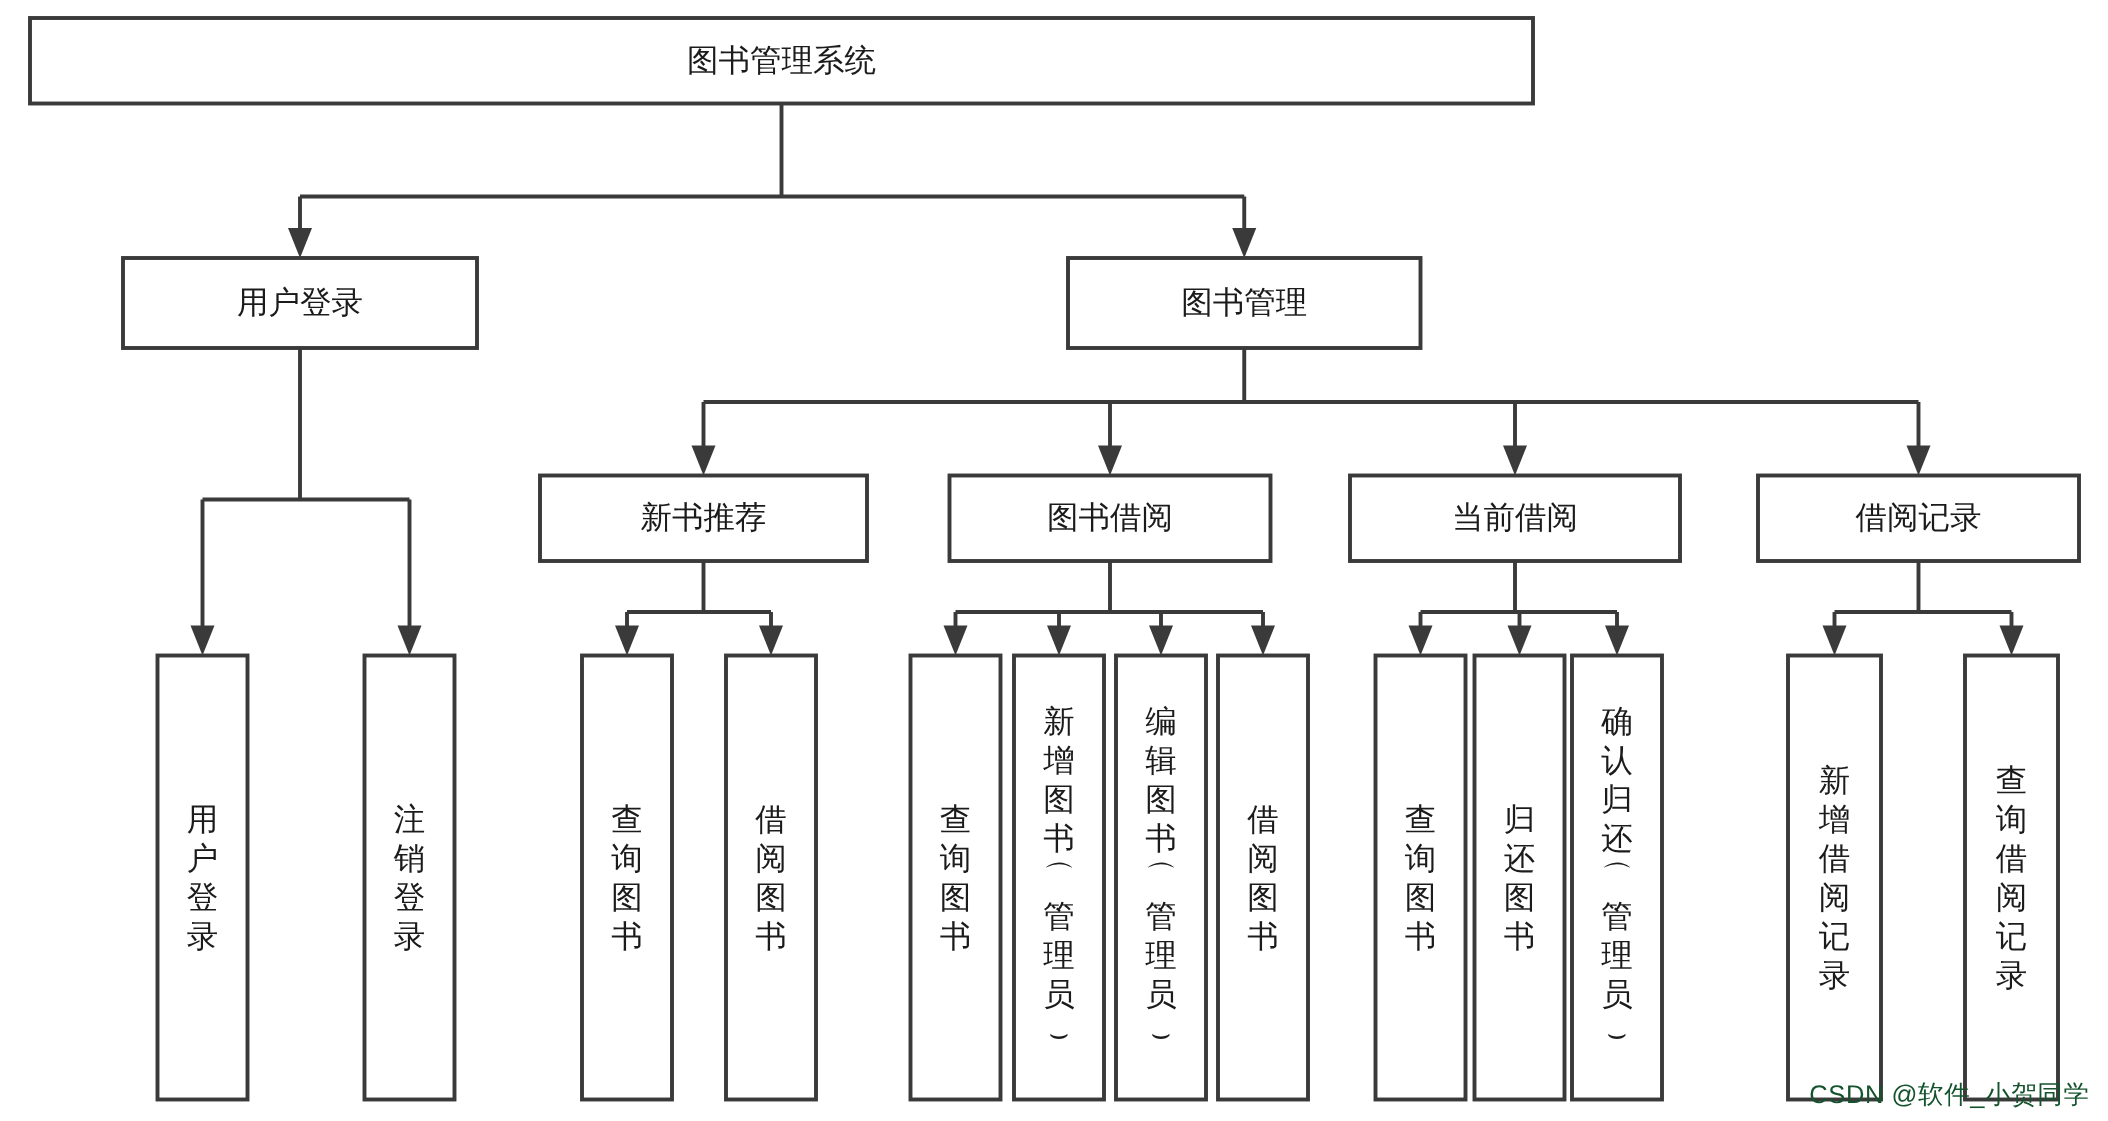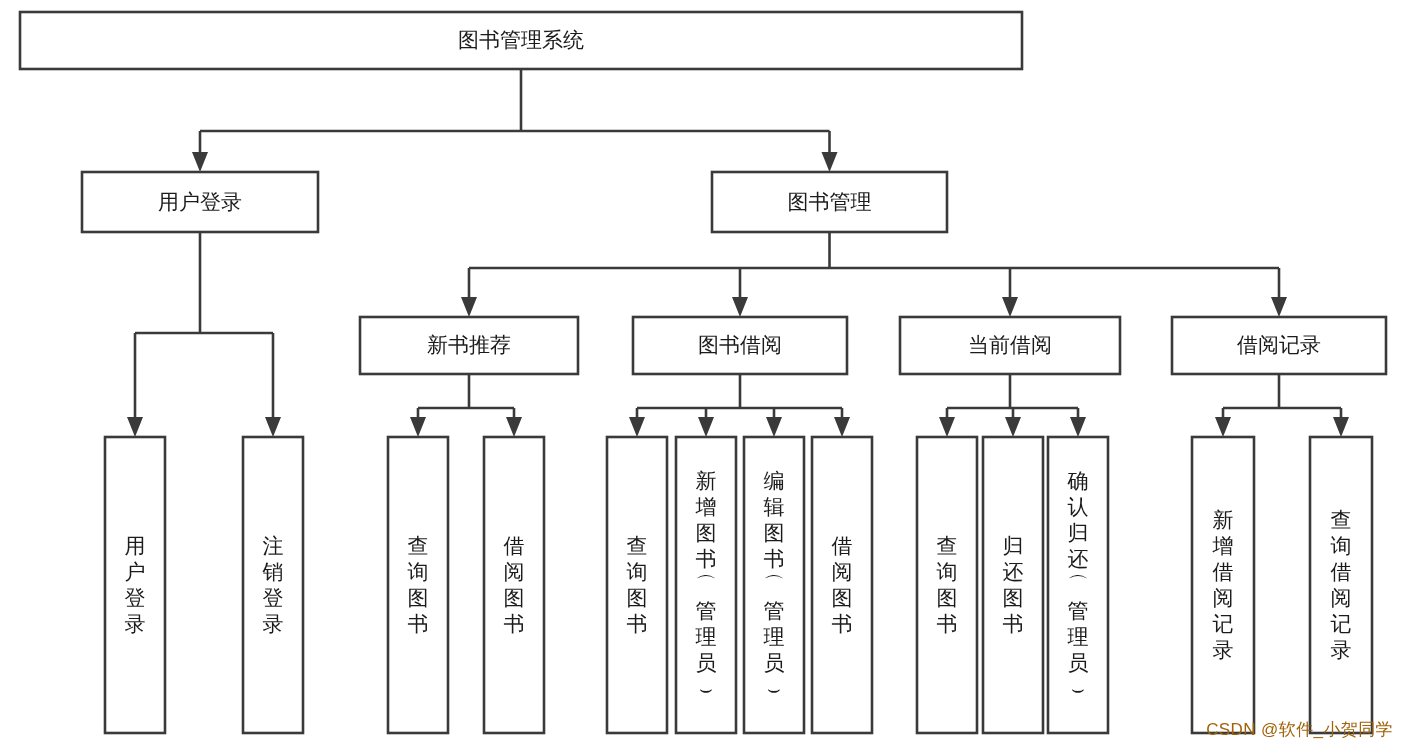--- a/index.html
+++ b/index.html
@@ -54,21 +54,21 @@
     font-size: 21px;
     fill: #1b1b1b;
     text-anchor: middle;
   }
   .watermark {
     position: absolute;
     right: 12px;
     bottom: 6px;
     font-family: "Liberation Sans", "DejaVu Sans", sans-serif;
     font-size: 17px;
-    color: #a16207;
+    color: #14532d;
     white-space: nowrap;
     letter-spacing: 0.4px;
     user-select: none;
   }
 </style>
 </head>
 <body>
 
 <div id="diagram-root">
   <svg id="tree-svg" viewBox="0 0 1405 747">

